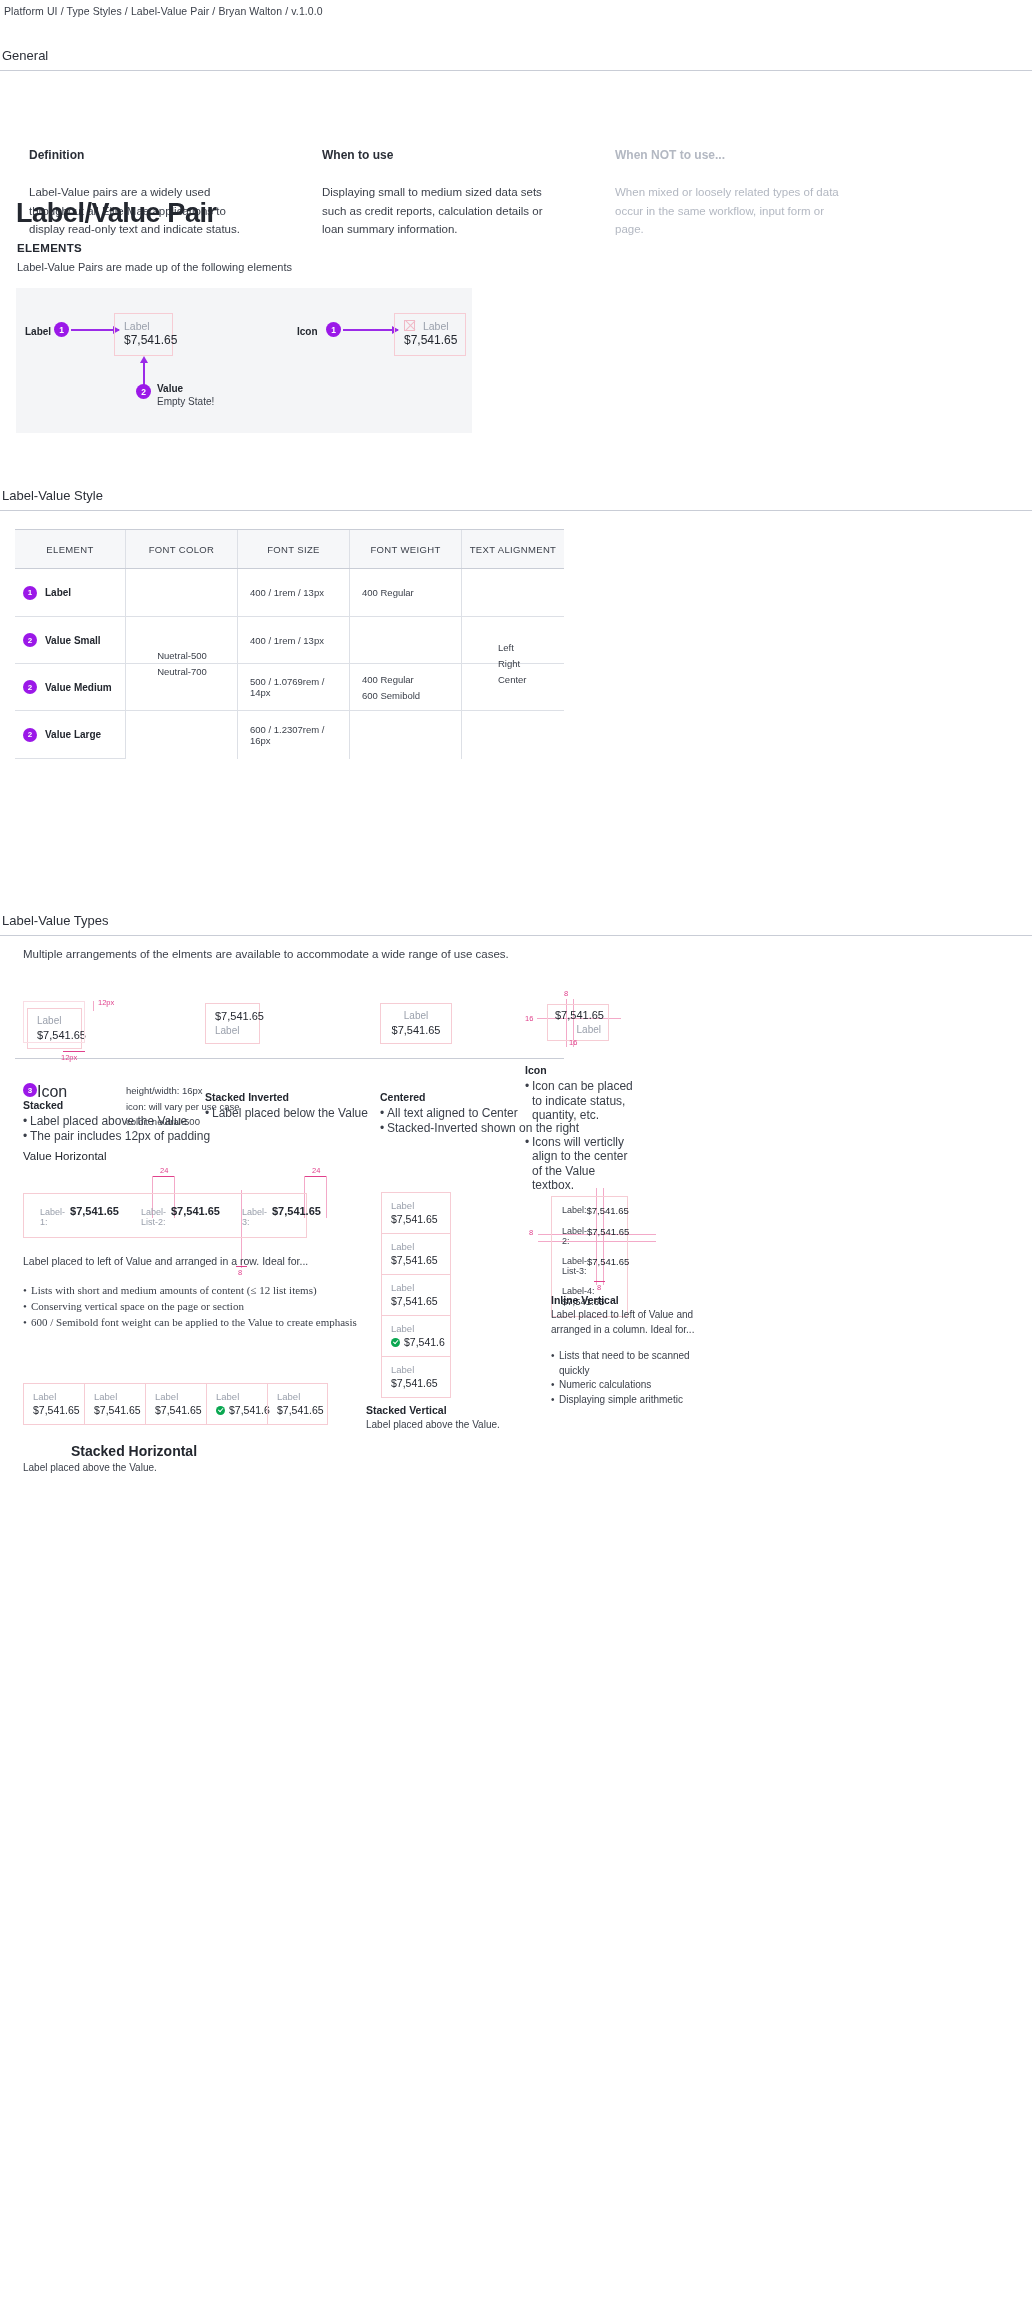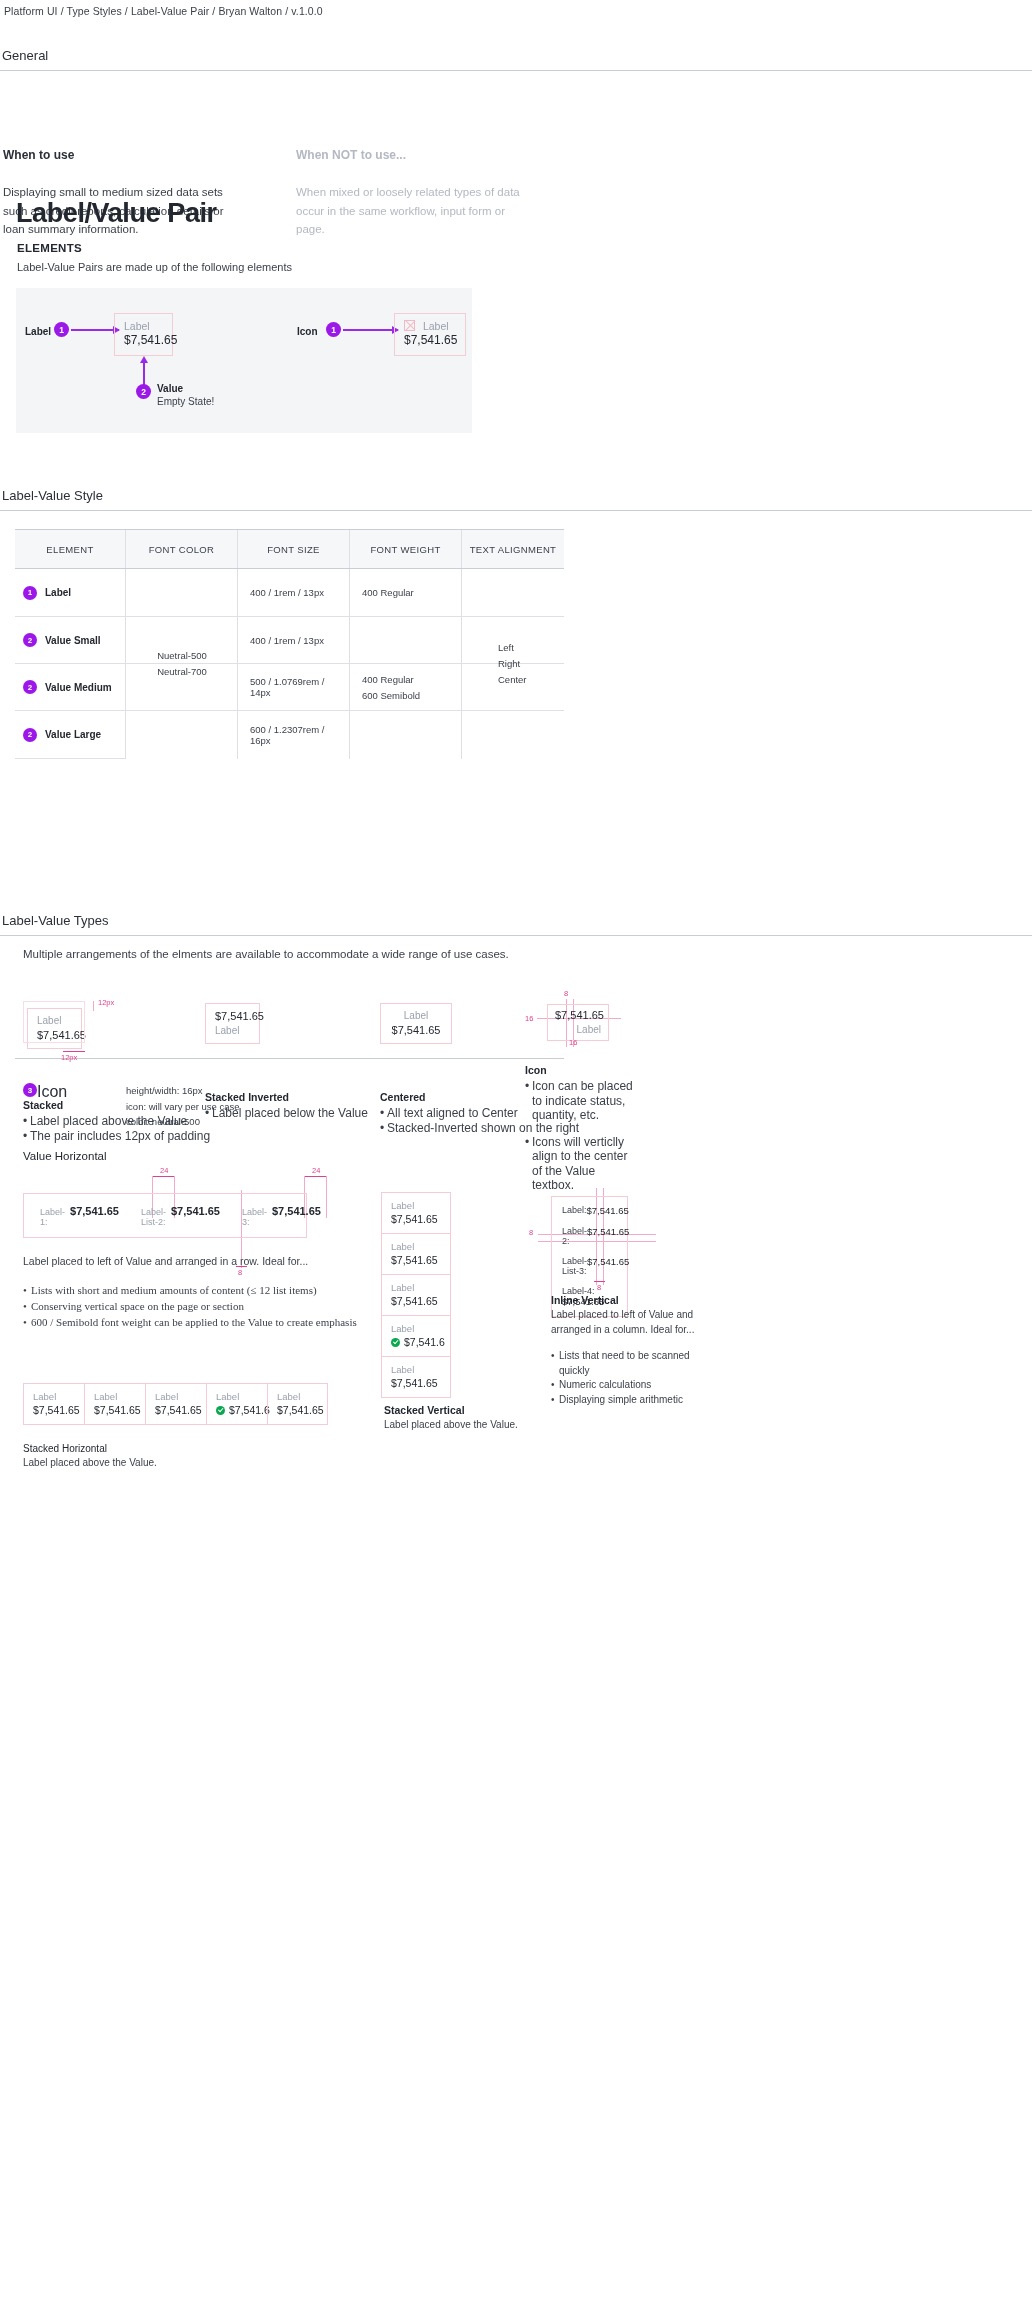--- a/index.html
+++ b/index.html
@@ -172,21 +172,21 @@
   .sv-item .lb { font-size: 9.5px; color: #9aa0ac; line-height: 13px; }
   .sv-item .vl { font-size: 10.5px; color: #23272f; line-height: 14px; display: flex; align-items: center; }
   .dot-check {
     width: 9px; height: 9px; border-radius: 50%; background: #0aa751; margin-right: 4px; flex: none;
     position: relative;
   }
   .dot-check::after {
     content: ""; position: absolute; left: 2.6px; top: 1.6px; width: 2.4px; height: 4.4px;
     border: solid #fff; border-width: 0 1.2px 1.2px 0; transform: rotate(42deg);
   }
-  .sv-cap { position: absolute; top: 1404px; left: 384px; }
+  .sv-cap { position: absolute; top: 1404px; left: 366px; }
   .sv-cap h4 { font-size: 10.5px; font-weight: bold; color: #23272f; }
   .sv-cap p { font-size: 10px; color: #3a3f49; margin-top: 3px; }
 
   
   .iv-box { position: absolute; top: 1196px; left: 551px; width: 77px; border: 1px solid #f6ccd4; padding: 8px 10px 9px 10px; }
   .iv-row { display: flex; justify-content: space-between; margin-bottom: 10px; }
   .iv-row:last-child { margin-bottom: 0; flex-direction: column; }
   .iv-row .l { font-size: 9px; color: #3a3f49; }
   .iv-row .v { font-size: 9.5px; color: #23272f; }
   .iv-cap { position: absolute; top: 1294px; left: 551px; width: 150px; }
@@ -196,36 +196,40 @@
   .iv-cap li { font-size: 10px; color: #3a3f49; line-height: 14.5px; position: relative; padding-left: 8px; }
   .iv-cap li::before { content: "\2022"; position: absolute; left: 0; }
 
   
   .sh-row { position: absolute; top: 1383px; left: 23px; display: flex; }
   .sh-item { border: 1px solid #f6ccd4; border-right: none; padding: 6px 9px 7px 9px; width: 61px; }
   .sh-item:last-child { border-right: 1px solid #f6ccd4; }
   .sh-item .lb { font-size: 9.5px; color: #9aa0ac; line-height: 13px; }
   .sh-item .vl { font-size: 10.5px; color: #23272f; line-height: 14px; display: flex; align-items: center; }
   .sh-cap { position: absolute; top: 1443px; left: 23px; }
-  .sh-cap h4 { font-size: 10px; font-weight: normal; color: #23272f; }
+  .sh-cap h4 { font-size: 14px; font-weight: bold; color: #23272f; margin-left: 48px; }
   .sh-cap p { font-size: 10px; color: #3a3f49; margin-top: 3px; }
 </style>
 </head>
 <body>
 
 <div class="page">
 
   <div class="breadcrumb">Platform UI / Type  Styles / Label-Value Pair / Bryan Walton / v.1.0.0</div>
 
   <div class="sect" style="top:48px;">
     <div class="sect-title">General</div>
     <div class="sect-rule"></div>
   </div>
 
   <div class="gen-cols">
+    <div class="gen-col c1">
+      <div class="gen-h">Definition</div>
+      <div class="gen-p">Label-Value pairs are a widely used throughout all Ellie Mae applications to display read-only text and indicate status.</div>
+    </div>
     <div class="gen-col c2">
       <div class="gen-h">When to use</div>
       <div class="gen-p">Displaying small to medium sized data sets such as credit reports, calculation details or loan summary information.</div>
     </div>
     <div class="gen-col c3 muted">
       <div class="gen-h">When NOT to use...</div>
       <div class="gen-p">When mixed or loosely related types of data occur in the same workflow, input form or page.</div>
     </div>
   </div>
 

